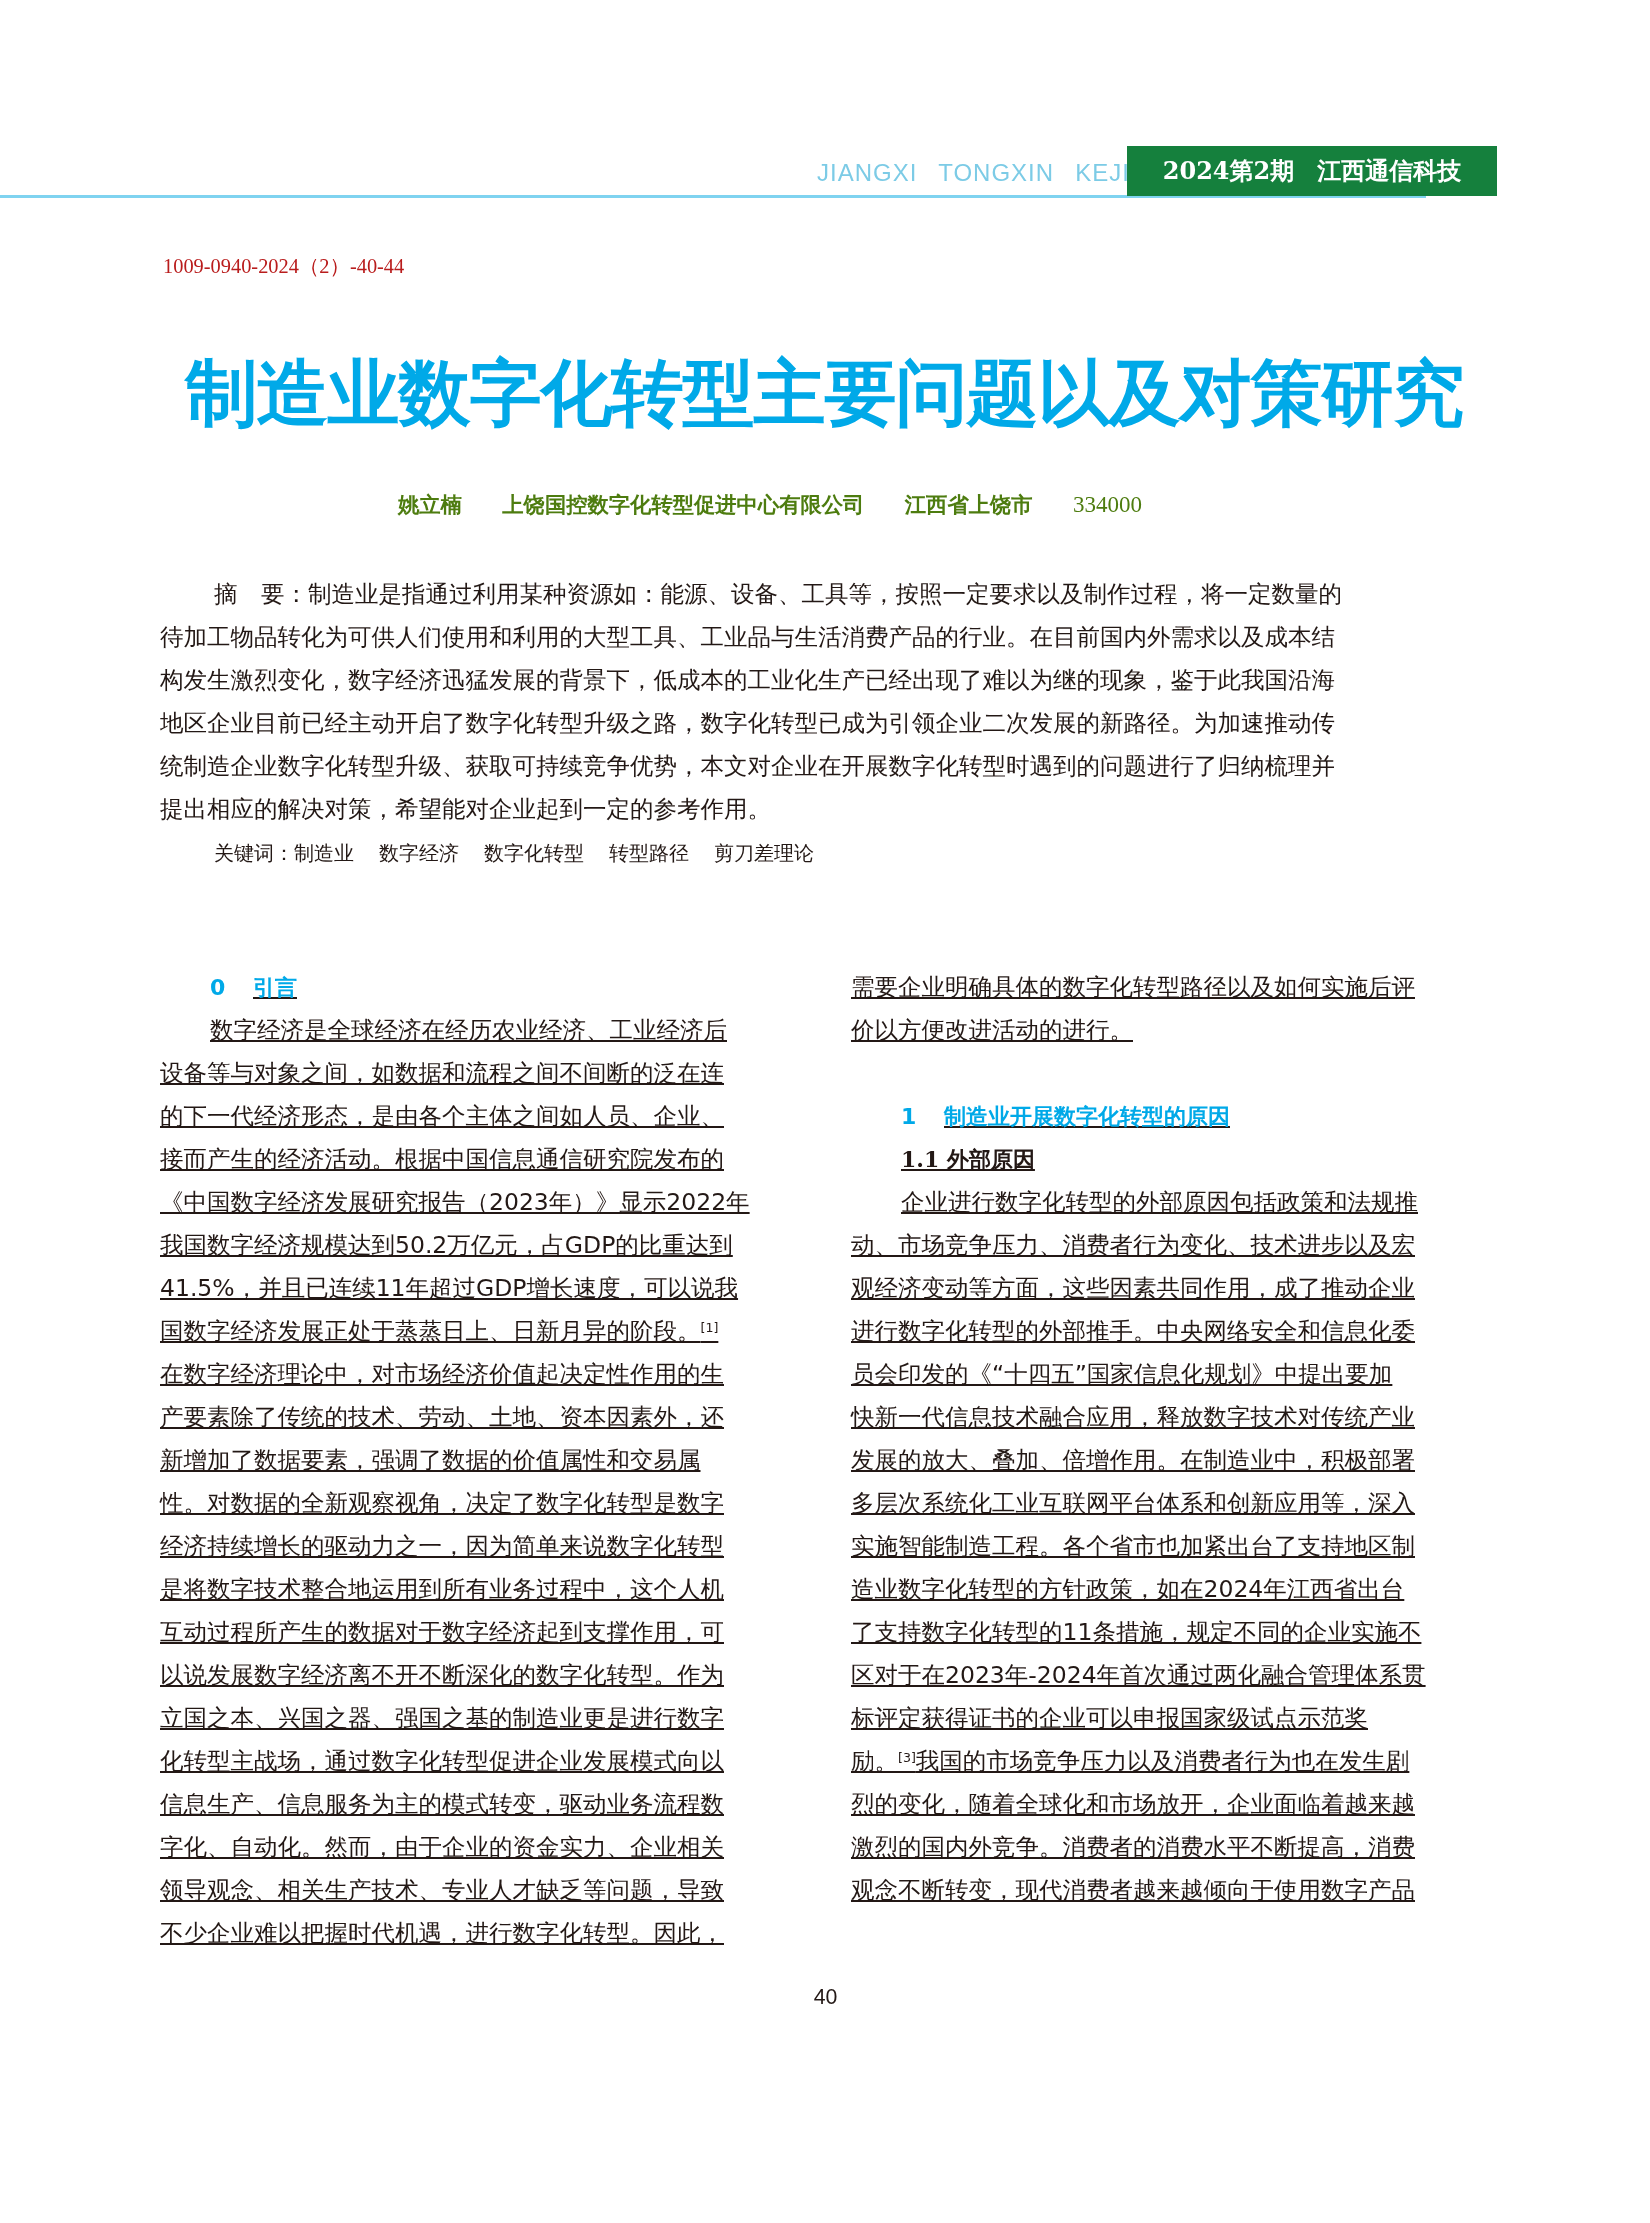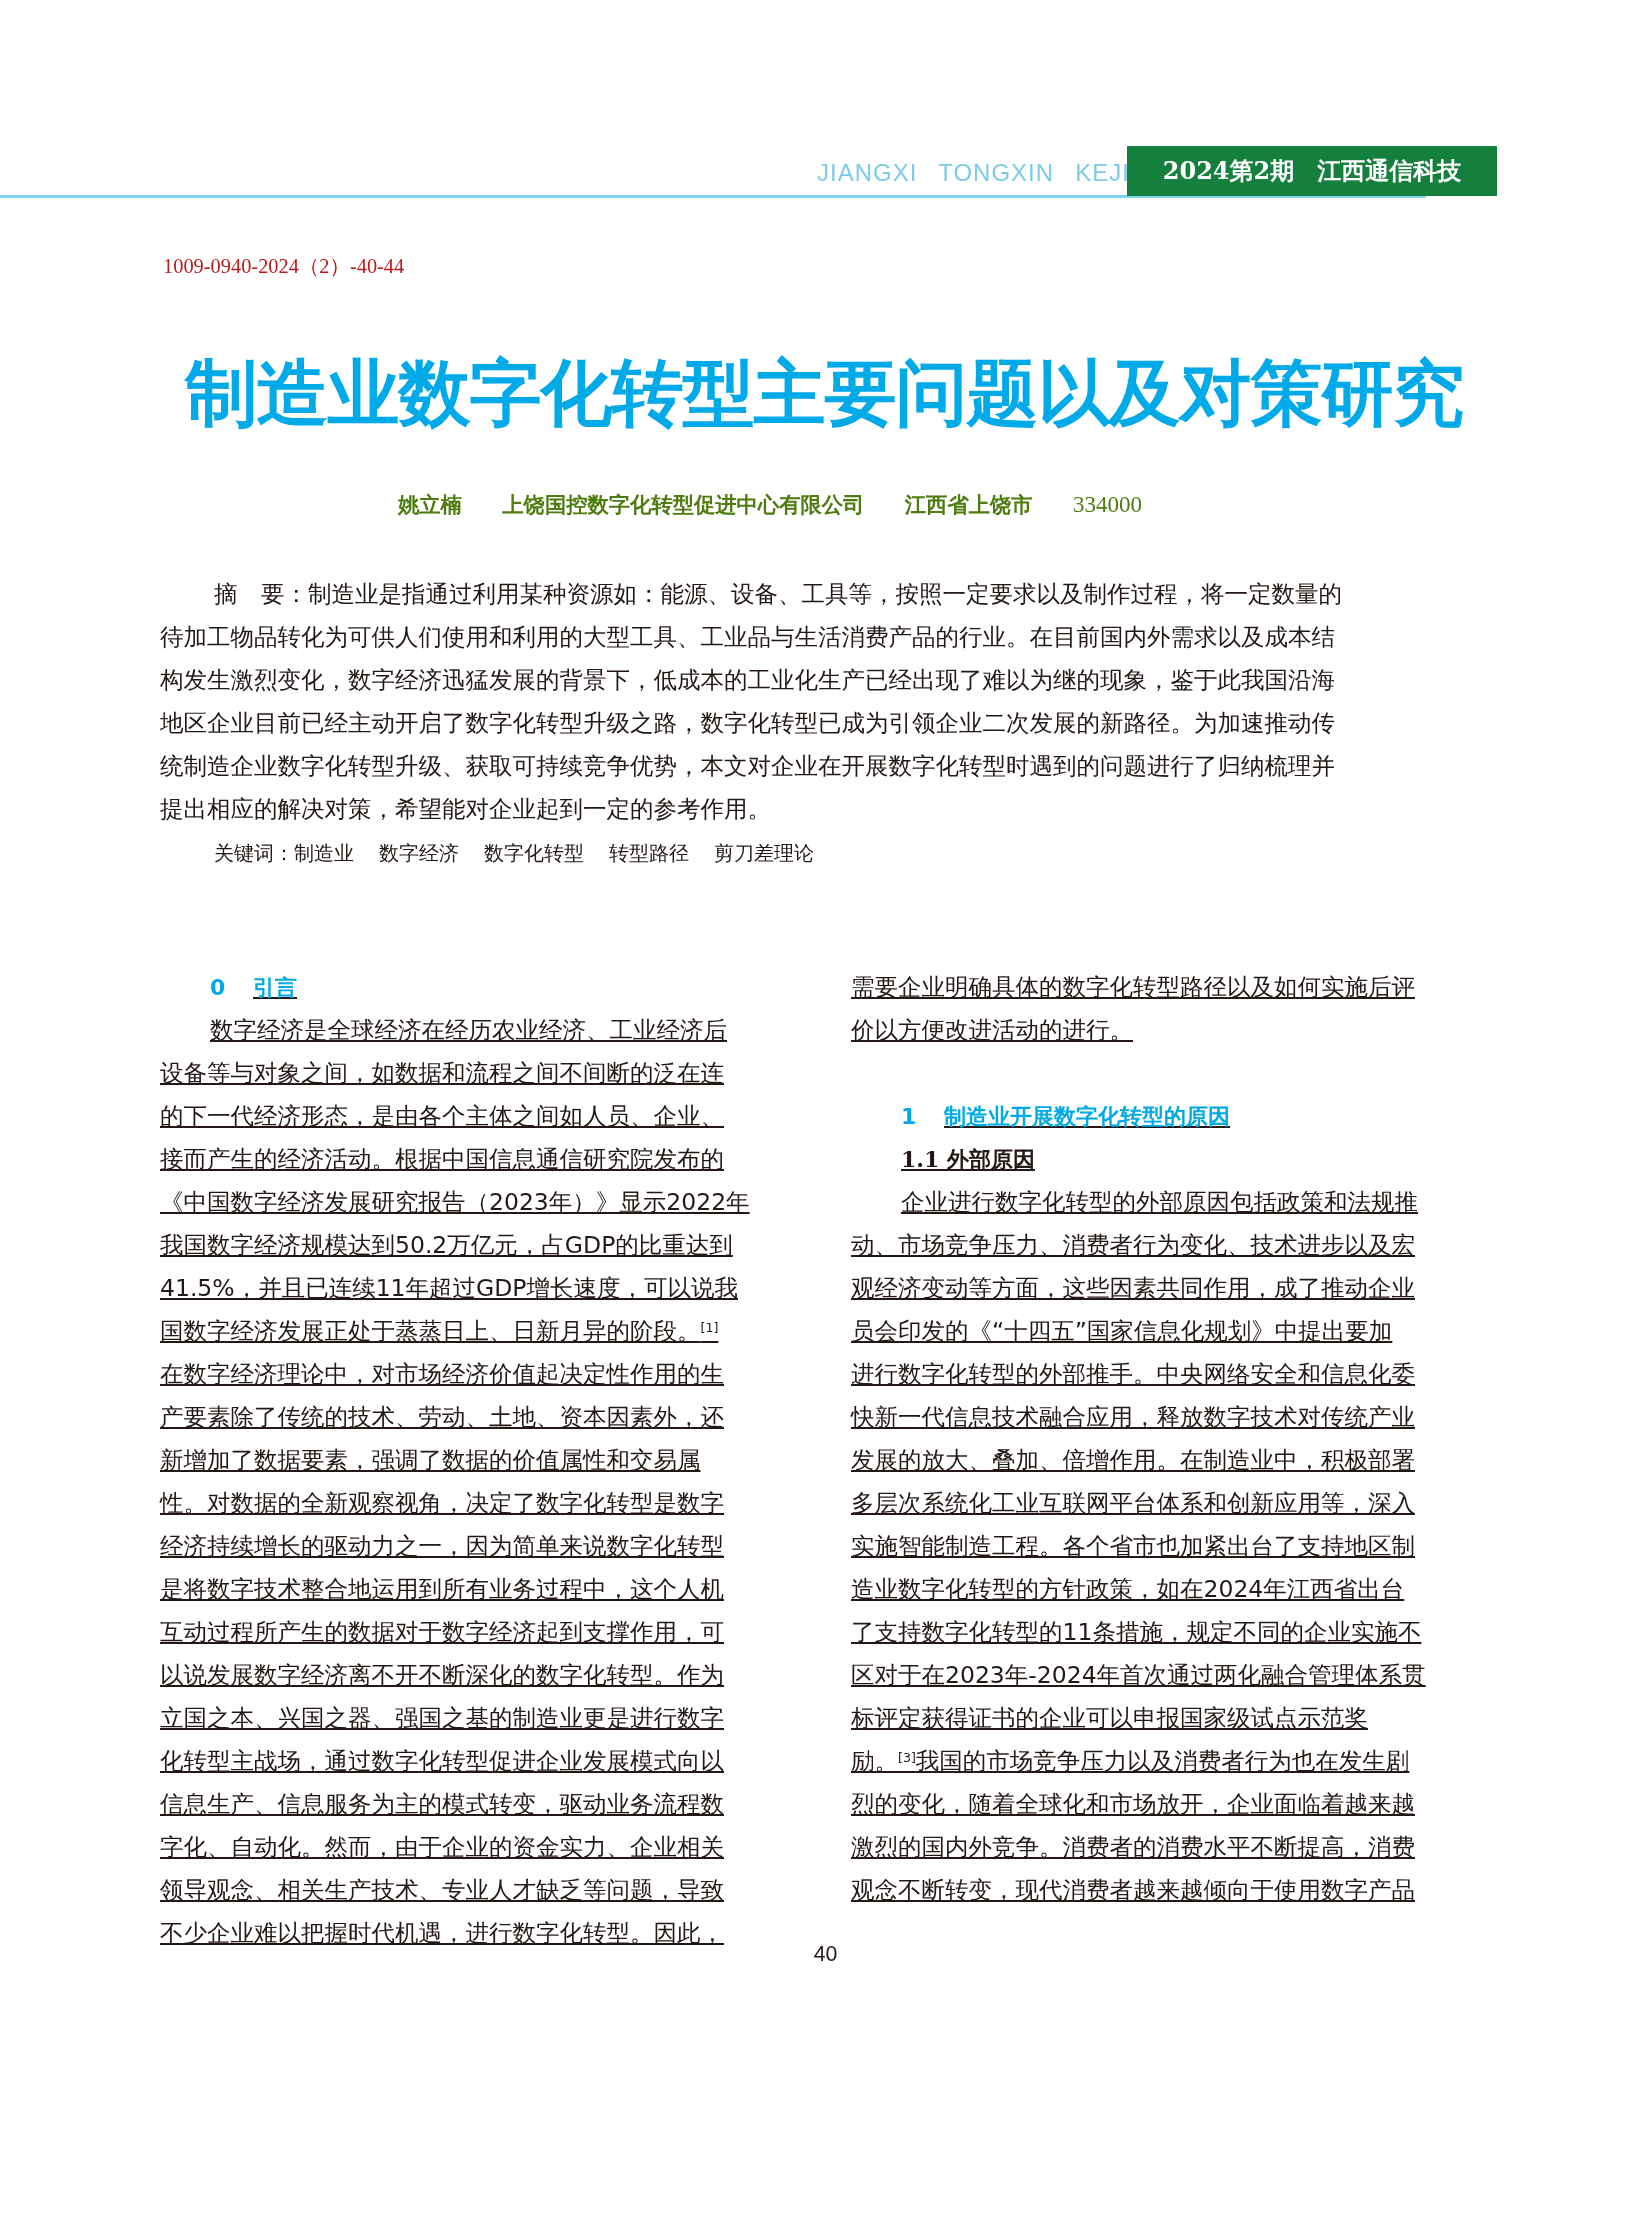--- a/index.html
+++ b/index.html
@@ -41,21 +41,21 @@
   .col-left { left: 160px; }
   .col-right { left: 851px; }
   .col .line { display: block; white-space: nowrap; height: 43px; }
   .col .indent { padding-left: 50px; }
   .h1 { color: #00a9e8; font-weight: bold; font-family: "DejaVu Sans", sans-serif; font-size: 22px; }
   .h1 .num { display: inline-block; width: 43px; padding-left: 50px; }
   .h2 { font-family: "DejaVu Serif", serif; font-weight: bold; font-size: 22px; padding-left: 50px; }
   sup { font-size: 12.6px; vertical-align: top; position: relative; top: -3.9px; }
   .spacer { display: block; height: 43px; }
 
-  .page-num { position: absolute; left: 0; width: 1651px; top: 1942px; text-align: center;
+  .page-num { position: absolute; left: 0; width: 1651px; top: 1985px; text-align: center;
               font-family: "Liberation Sans", sans-serif; font-size: 21.3px; color: #231815; }
 </style>
 </head>
 <body>
 
 <div class="hdr-line"></div>
 <div class="hdr-en">JIANGXI TONGXIN KEJI</div>
 <div class="hdr-box">
   <span>2024第2期</span>
   <span class="gap"></span>
@@ -114,22 +114,22 @@
 
 <div class="col col-right">
   <span class="line">需要企业明确具体的数字化转型路径以及如何实施后评</span>
   <span class="line">价以方便改进活动的进行。</span>
   <span class="spacer"></span>
   <span class="line h1"><span class="num">1</span><span>制造业开展数字化转型的原因</span></span>
   <span class="line h2">1.1 外部原因</span>
   <span class="line indent">企业进行数字化转型的外部原因包括政策和法规推</span>
   <span class="line">动、市场竞争压力、消费者行为变化、技术进步以及宏</span>
   <span class="line">观经济变动等方面，这些因素共同作用，成了推动企业</span>
+  <span class="line">进行数字化转型的外部推手。中央网络安全和信息化委</span>
   <span class="line">员会印发的《“十四五”国家信息化规划》中提出要加</span>
-  <span class="line">进行数字化转型的外部推手。中央网络安全和信息化委</span>
   <span class="line">快新一代信息技术融合应用，释放数字技术对传统产业</span>
   <span class="line">发展的放大、叠加、倍增作用。在制造业中，积极部署</span>
   <span class="line">多层次系统化工业互联网平台体系和创新应用等，深入</span>
   <span class="line">实施智能制造工程。各个省市也加紧出台了支持地区制</span>
   <span class="line">造业数字化转型的方针政策，如在2024年江西省出台</span>
   <span class="line">了支持数字化转型的11条措施，规定不同的企业实施不</span>
   <span class="line">区对于在2023年-2024年首次通过两化融合管理体系贯</span>
   <span class="line">标评定获得证书的企业可以申报国家级试点示范奖</span>
   <span class="line"><span>励。</span><sup>[3]</sup><span>我国的市场竞争压力以及消费者行为也在发生剧</span></span>
   <span class="line">烈的变化，随着全球化和市场放开，企业面临着越来越</span>

